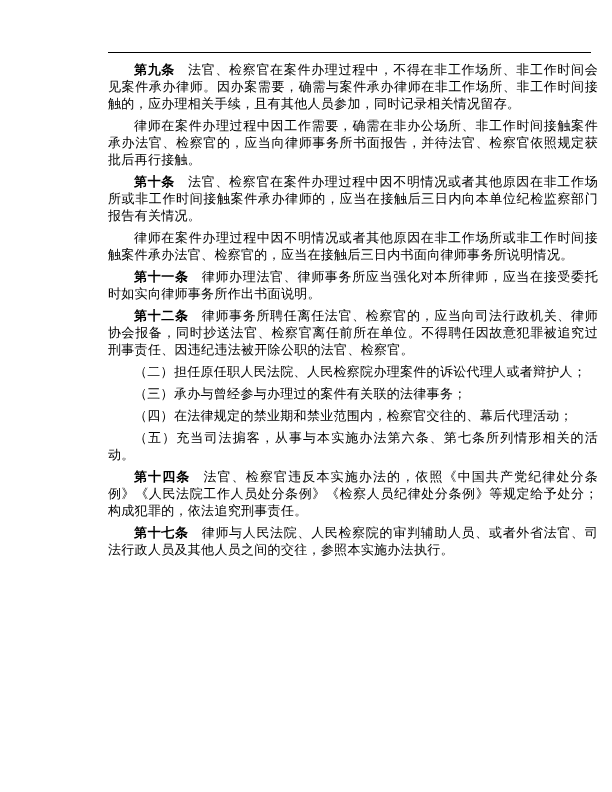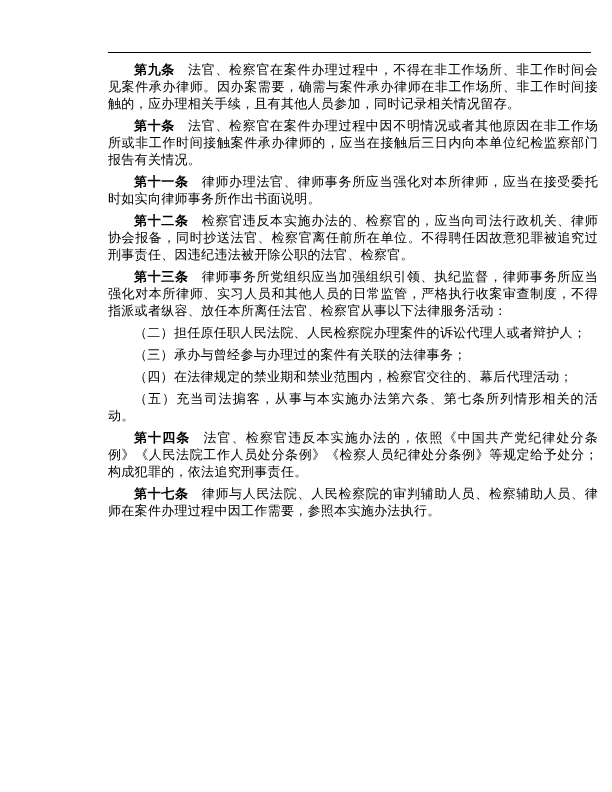--- a/index.html
+++ b/index.html
@@ -51,39 +51,40 @@
 <body>
 
 <div class="page">
 
   <div class="header-rule"></div>
 
   <div class="doc">
 
     <p class="para"><span class="art-num">第九条</span><span>法官、检察官在案件办理过程中，不得在非工作场所、非工作时间会见案件承办律师。因办案需要，确需与案件承办律师在非工作场所、非工作时间接触的，应办理相关手续，且有其他人员参加，同时记录相关情况留存。</span></p>
 
+    <p class="para"><span>律师在案件办理过程中因工作需要，确需在非办公场所、非工作时间接触案件承办法官、检察官的，应当向律师事务所书面报告，并待法官、检察官依照规定获批后再行接触。</span></p>
 
     <p class="para"><span class="art-num">第十条</span><span>法官、检察官在案件办理过程中因不明情况或者其他原因在非工作场所或非工作时间接触案件承办律师的，应当在接触后三日内向本单位纪检监察部门报告有关情况。</span></p>
 
+    <p class="para"><span>律师在案件办理过程中因不明情况或者其他原因在非工作场所或非工作时间接触案件承办法官、检察官的，应当在接触后三日内书面向律师事务所说明情况。</span></p>
 
     <p class="para"><span class="art-num">第十一条</span><span>律师办理法官、律师事务所应当强化对本所律师，应当在接受委托时如实向律师事务所作出书面说明。</span></p>
 
-    <p class="para"><span class="art-num">第十二条</span><span>检察官违反本实施办法的、检察官的，应当向司法行政机关、律师协会报备，同时抄送法官、检察官离任前所在单位。不得聘任因故意犯罪被追究过刑事责任、因违纪违法被开除公职的法官、检察官。</span></p>
+    <p class="para"><span class="art-num">第十二条</span><span>律师事务所聘任离任法官、检察官的，应当向司法行政机关、律师协会报备，同时抄送法官、检察官离任前所在单位。不得聘任因故意犯罪被追究过刑事责任、因违纪违法被开除公职的法官、检察官。</span></p>
 
-    <p class="para"><span class="art-num">第十三条</span><span>律师事务所党组织应当加强组织引领、执纪监督，律师事务所应当强化对本所律师、实习人员和其他人员的日常监管，严格执行收案审查制度，不得指派或者纵容、放任本所离任法官、检察官从事以下法律服务活动：</span></p>
 
 
     <p class="para"><span>（二）担任原任职人民法院、人民检察院办理案件的诉讼代理人或者辩护人；</span></p>
 
     <p class="para"><span>（三）承办与曾经参与办理过的案件有关联的法律事务；</span></p>
 
     <p class="para"><span>（四）在法律规定的禁业期和禁业范围内，检察官交往的、幕后代理活动；</span></p>
 
     <p class="para"><span>（五）充当司法掮客，从事与本实施办法第六条、第七条所列情形相关的活动。</span></p>
 
     <p class="para"><span class="art-num">第十四条</span><span>法官、检察官违反本实施办法的，依照《中国共产党纪律处分条例》《人民法院工作人员处分条例》《检察人员纪律处分条例》等规定给予处分；构成犯罪的，依法追究刑事责任。</span></p>
 
 
 
-    <p class="para"><span class="art-num">第十七条</span><span>律师与人民法院、人民检察院的审判辅助人员、检察辅助人员、律师在案件办理过程中因工作需要，参照本实施办法执行。</span></p>
+    <p class="para"><span class="art-num">第十七条</span><span>律师与人民法院、人民检察院的审判辅助人员、或者外省法官、司法行政人员及其他人员之间的交往，参照本实施办法执行。</span></p>
 
   </div>
 </div>
 
 </body></html>

